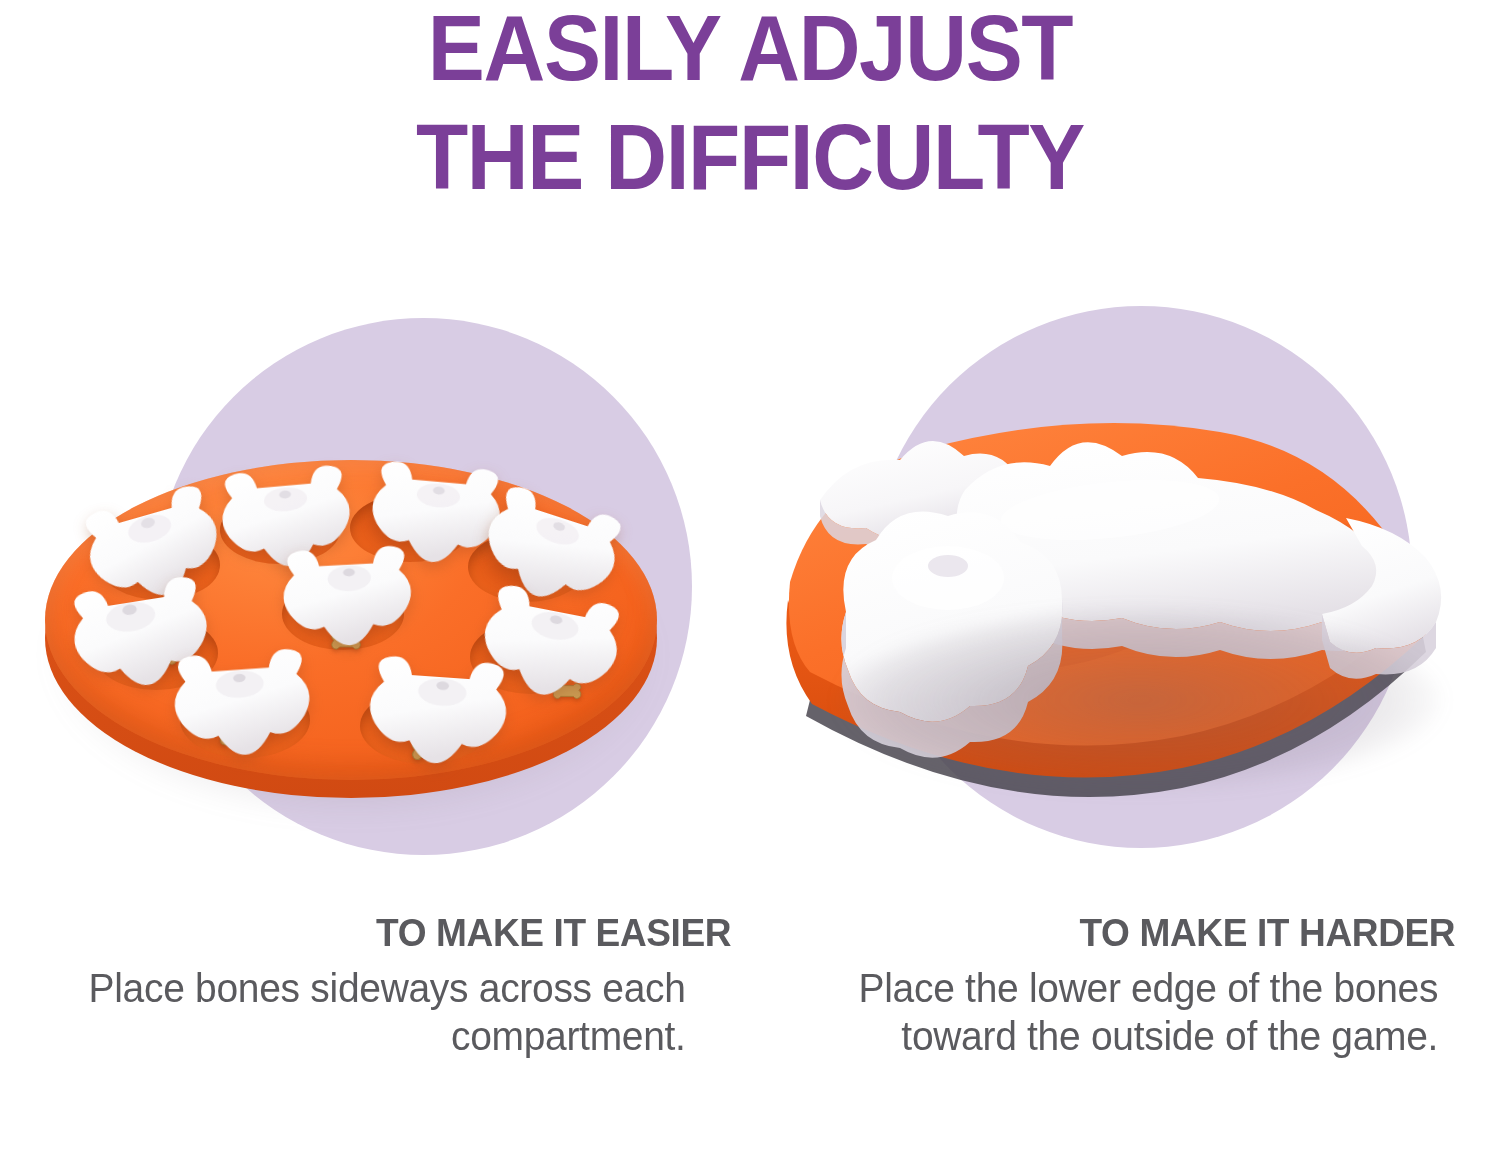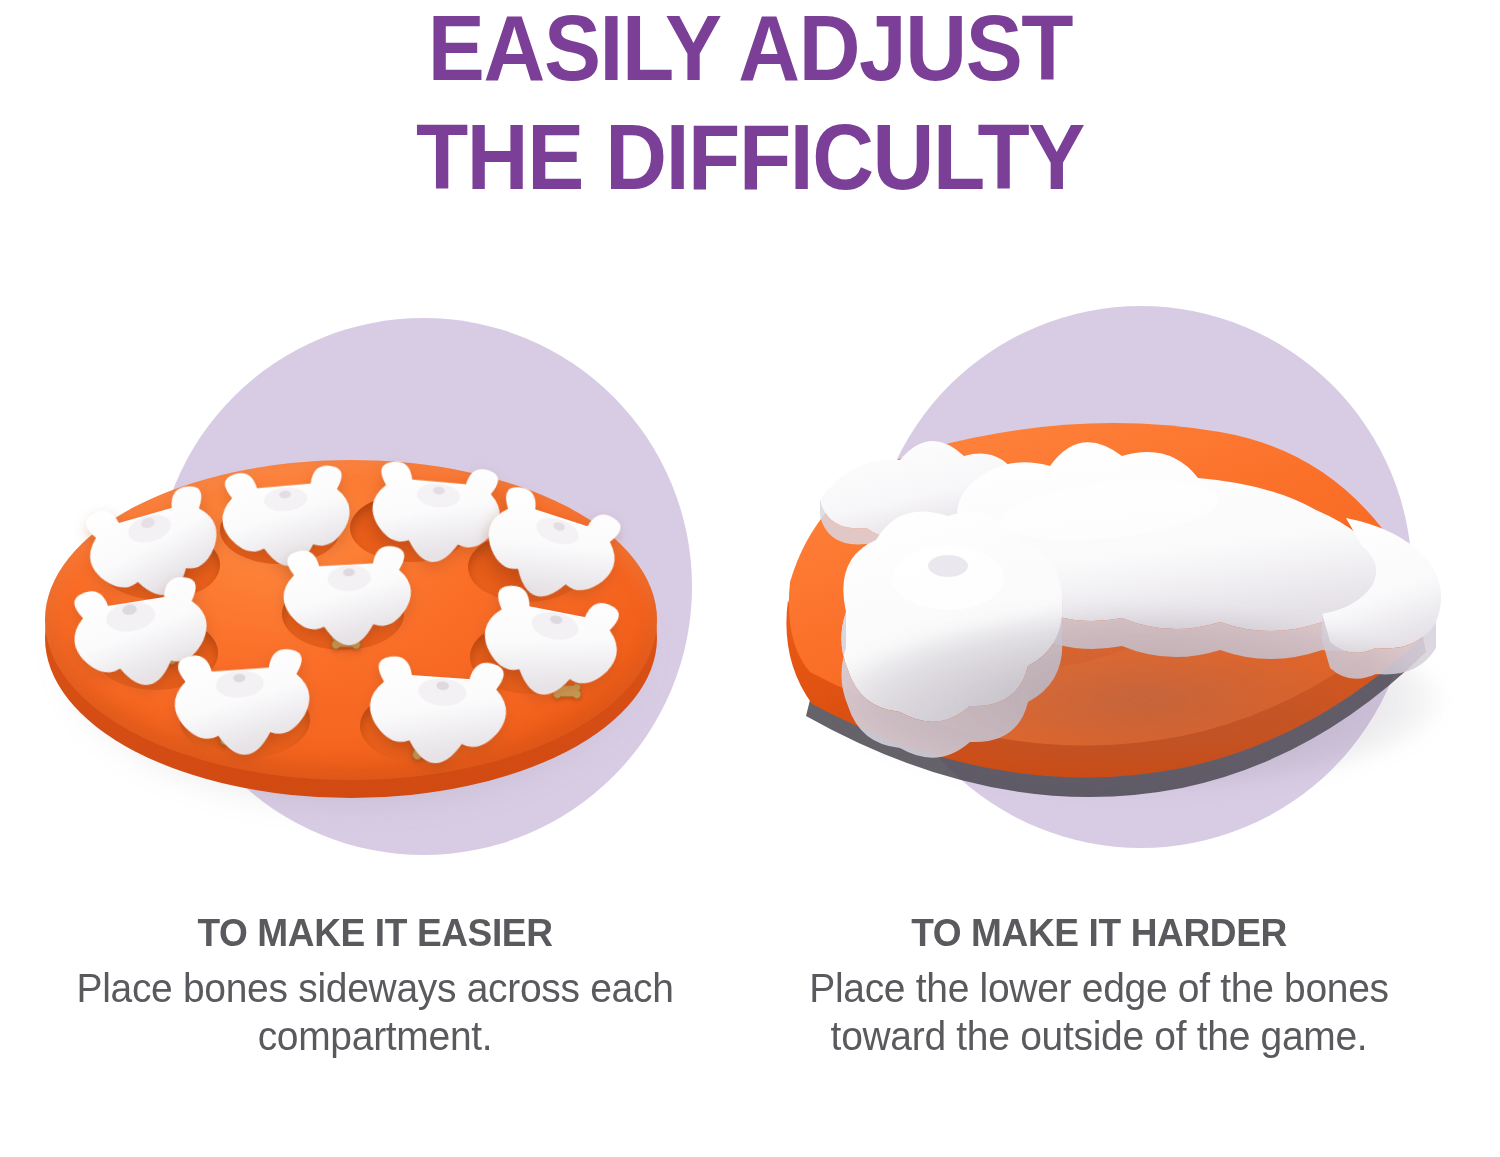--- a/index.html
+++ b/index.html
@@ -77,21 +77,21 @@
   .cu-shadow{
     position:absolute;left:90px;top:250px;width:600px;height:180px;
     border-radius:50%;
     background:radial-gradient(ellipse at 50% 50%, rgba(110,100,115,.35) 0%, rgba(110,100,115,.12) 60%, rgba(255,255,255,0) 75%);
     filter:blur(9px);
   }
   .cu svg{display:block;overflow:visible;}
 
   
   .captions{position:absolute;left:0;top:912px;width:1500px;height:245px;}
-  .cap{position:absolute;top:0;width:750px;text-align:center;color:#5A5A5E;}
+  .cap{position:absolute;top:0;width:750px;text-align:right;color:#5A5A5E;}
   .cap.left{left:0;}
   .cap.right{left:724px;}
   .cap .title{
     display:block;font-weight:bold;font-size:39px;line-height:1.06;
     letter-spacing:-0.4px;transform:scaleX(0.95);transform-origin:50% 50%;
   }
   .cap .body{
     display:block;font-weight:normal;font-size:41px;line-height:1.17;
     letter-spacing:-0.3px;margin-top:12px;
     transform:scaleX(0.95);transform-origin:50% 0;

